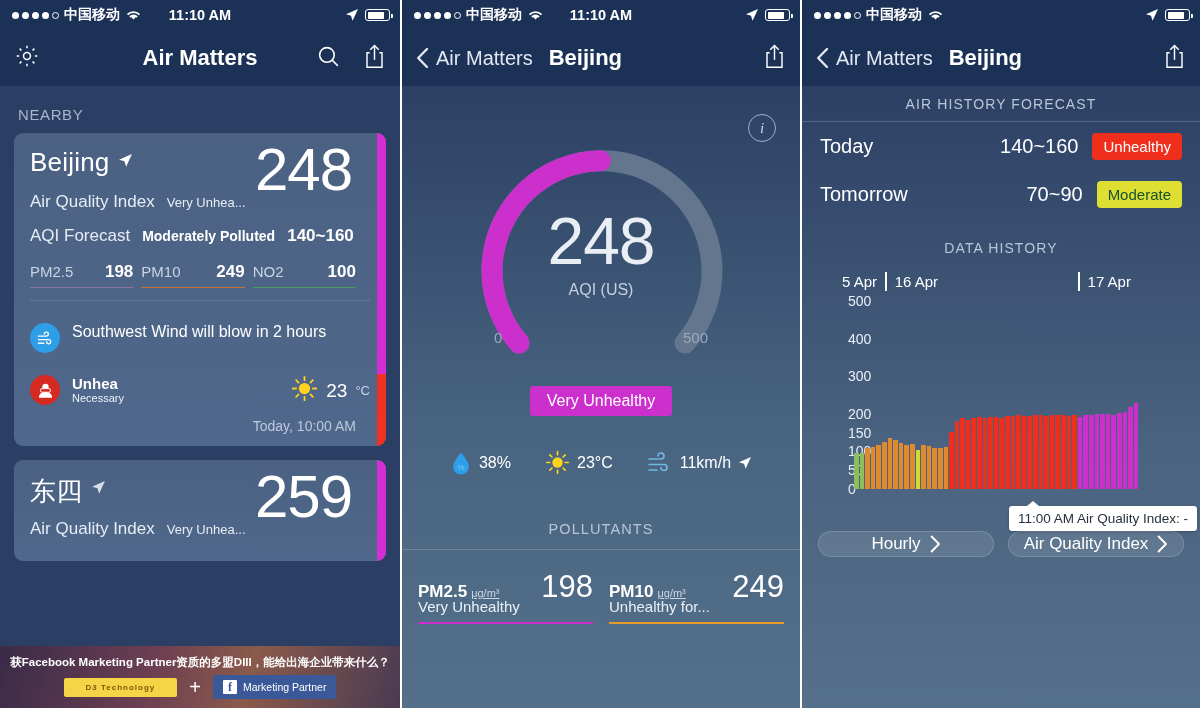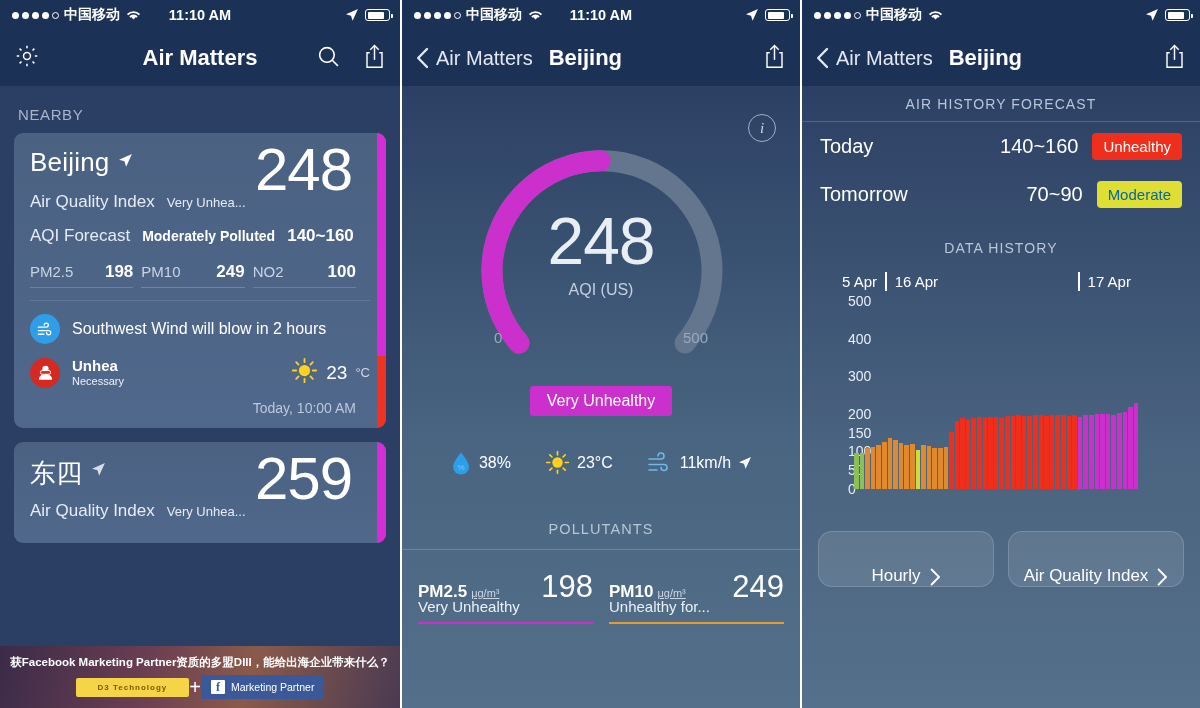--- a/index.html
+++ b/index.html
@@ -58,38 +58,38 @@
   .aqi-desc { font-size:13px; color:#e6ecf5; margin-left:12px; font-weight:500;text-align:right; }
   .forecast-line { display:flex; align-items:baseline; margin-top:14px; }
   .fc-label { font-size:17px; color:#e6ecf5; font-weight:300; }
   .fc-desc { font-size:14px; color:#fff; font-weight:600; margin-left:12px; }
   .fc-range { font-size:17px; color:#fff; font-weight:bold; margin-left:12px; }
   .pollutant-row { display:flex; margin-top:16px; gap:8px; padding-right:14px; }
   .pol { flex:1; display:flex; align-items:baseline; padding-bottom:5px; border-bottom:1.6px solid; }
   .pol .n { font-size:15px; color:#c9d4e4; font-weight:300; }
   .pol .v { font-size:17px; color:#fff; font-weight:bold; margin-left:auto; }
   .divider-soft { height:1px; background:rgba(255,255,255,.13); margin:12px 0 0 0; }
-  .row-item { display:flex; align-items:center; margin-top:13px; }
+  .row-item { display:flex; margin-top:22px; }
   .circ { width:30px; height:30px; border-radius:50%; display:flex; align-items:center; justify-content:center; flex:none; }
   .row-text { margin-left:12px; font-size:16px; color:#fff; font-weight:300; }
   .mask-t { font-size:15px; color:#fff; font-weight:bold; line-height:1.15; }
   .mask-s { font-size:11px; color:#eef2f8; font-weight:300; line-height:1.2; }
   .temp-wrap { margin-left:auto; display:flex; align-items:center; gap:8px; }
   .temp-v { font-size:19px; color:#fff; font-weight:500; }
   .temp-u { font-size:13px; color:#ccd6e6; }
   .card-time { text-align:right; font-size:14px; color:#bcc8dc; margin-top:12px; padding-right:14px; font-weight:300; }
 
   
   .ad {
     position:absolute; left:0; right:0; bottom:0; height:62px;
     background:linear-gradient(105deg,#3a2b48 0%,#6d3f52 38%,#8a5a4a 62%,#4a3a52 100%);
     display:flex; flex-direction:column; align-items:center; justify-content:center; gap:5px; overflow:hidden;
   }
   .ad-text { font-size:11.5px; color:#fff; font-weight:bold; white-space:nowrap; }
-  .ad-logos { display:flex; align-items:center; gap:0; }
+  .ad-logos { display:flex; align-items:center; gap:12px; }
   .ad-b1 { background:#f5d547; color:#7a5c00; font-size:8px; font-weight:bold; padding:5px 22px; border-radius:2px; letter-spacing:1px; display:flex; align-items:center; gap:4px; }
   .ad-plus { color:#fff; font-size:20px; font-weight:300; }
   .ad-b2 { background:#3b5998; color:#fff; font-size:10.5px; padding:5px 10px; border-radius:2px; display:flex; align-items:center; gap:6px; }
   .fbmark { width:14px; height:14px; background:#fff; color:#3b5998; font-weight:bold; font-size:12px; display:flex; align-items:center; justify-content:center; border-radius:1px; font-family:"Liberation Serif",serif; }
 
   
   .s2-body { height:622px; background:linear-gradient(180deg,#2c4064 0%,#486480 55%,#546f89 100%); position:relative; }
   .gauge-wrap { position:relative; height:300px; padding-top:14px; }
   .info-i { position:absolute; right:24px; top:28px; width:28px; height:28px; border-radius:50%; border:1.4px solid #9fb0c6; color:#cfd9e6; display:flex; align-items:center; justify-content:center; font-size:15px; font-family:"Liberation Serif",serif; font-style:italic; }
   .gauge-center { position:absolute; left:0; right:0; top:122px; text-align:center; }
@@ -120,21 +120,21 @@
   .chart-box { position:relative; height:240px; margin-top:4px;margin-left:38px; }
   .axis-top { display:flex; align-items:center; height:24px; color:#fff; font-size:15px; position:relative; padding-left:6px; }
   .dsep { width:1.6px; height:19px; background:#fff; margin:0 8px; }
   .chart-area { position:relative; height:210px; margin:0 6px 0 6px; }
   .ylab { position:absolute; left:2px; color:#e8eef6; font-size:14px; transform:translateY(-50%); }
   .bars { position:absolute; left:8px; right:56px; bottom:0; top:0; display:flex; align-items:flex-end; gap:1px; }
   .bar { flex:1; }
   .tooltip { position:absolute; right:-3px; bottom:-28px; background:#fff; color:#27313f; font-size:13.5px; padding:5px 9px; border-radius:3px; white-space:nowrap; box-shadow:0 1px 3px rgba(0,0,0,.3); }
   .tooltip::before { content:""; position:absolute; top:-5px; left:18px; border-left:6px solid transparent; border-right:6px solid transparent; border-bottom:5px solid #fff; }
   .btn-row { display:flex; gap:14px; padding:22px 16px 0 16px; }
-  .bbtn { flex:1; background:rgba(255,255,255,.10); border:1px solid rgba(255,255,255,.16); border-radius:14px; height:56px; display:flex; align-items:flex-end; justify-content:center; gap:9px; color:#fff; font-size:17px; font-weight:300; }
+  .bbtn { flex:1; background:rgba(255,255,255,.10); border:1px solid rgba(255,255,255,.16); border-radius:14px; height:26px; display:flex; align-items:center; justify-content:center; gap:9px; color:#fff; font-size:17px; font-weight:300; }
 </style>
 </head>
 <body>
 
 <div class="screens">
 
   <div class="screen">
     <div class="statusbar">
       <span class="sb-dots">
           <i></i>
@@ -476,21 +476,21 @@
       <div class="sec-rule"></div>
 
       <div class="frow">
         <span class="d">Today</span>
         <span class="r">140~160</span>
         <span class="badge" style="background:#ef2e1c;color:#fff">Unhealthy</span>
       </div>
       <div class="frow">
         <span class="d">Tomorrow</span>
         <span class="r">70~90</span>
-        <span class="badge" style="background:#dede33;color:#0369a1">Moderate</span>
+        <span class="badge" style="background:#dede33;color:#14532d">Moderate</span>
       </div>
 
       <div class="s3-head" style="padding-top:22px">DATA HISTORY</div>
 
       <div class="chart-box">
         <div class="axis-top">
           <span style="margin-left:-4px">5 Apr</span>
           <span class="dsep"></span>
           <span>16 Apr</span>
           <span class="dsep" style="margin-left:140px"></span>
@@ -553,20 +553,21 @@
               <div class="bar" style="height: 39.2%; background: rgb(204, 48, 204);"></div>
               <div class="bar" style="height: 39.8%; background: rgb(204, 48, 204);"></div>
               <div class="bar" style="height: 40%; background: rgb(204, 48, 204);"></div>
               <div class="bar" style="height: 40%; background: rgb(204, 48, 204);"></div>
               <div class="bar" style="height: 39.6%; background: rgb(204, 48, 204);"></div>
               <div class="bar" style="height: 40.4%; background: rgb(204, 48, 204);"></div>
               <div class="bar" style="height: 41%; background: rgb(204, 48, 204);"></div>
               <div class="bar" style="height: 43.6%; background: rgb(204, 48, 204);"></div>
               <div class="bar" style="height: 46%; background: rgb(204, 48, 204);"></div>
             </div>
+          <div class="tooltip">11:00 AM Air Quality Index: -</div>
         </div>
       </div>
 
       <div class="btn-row">
         <div class="bbtn">
           <span>Hourly</span>
           <svg width="11" height="18" viewBox="0 0 11 18" fill="none" stroke="#fff" stroke-width="1.9" stroke-linecap="round" stroke-linejoin="round">
               <path d="M1.6 1.5 9 9l-7.4 7.5"></path>
             </svg>
         </div>

